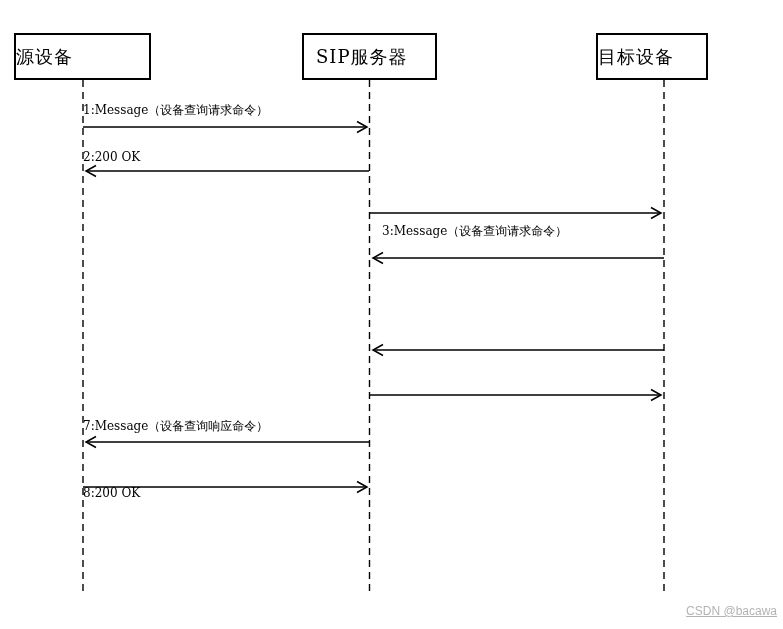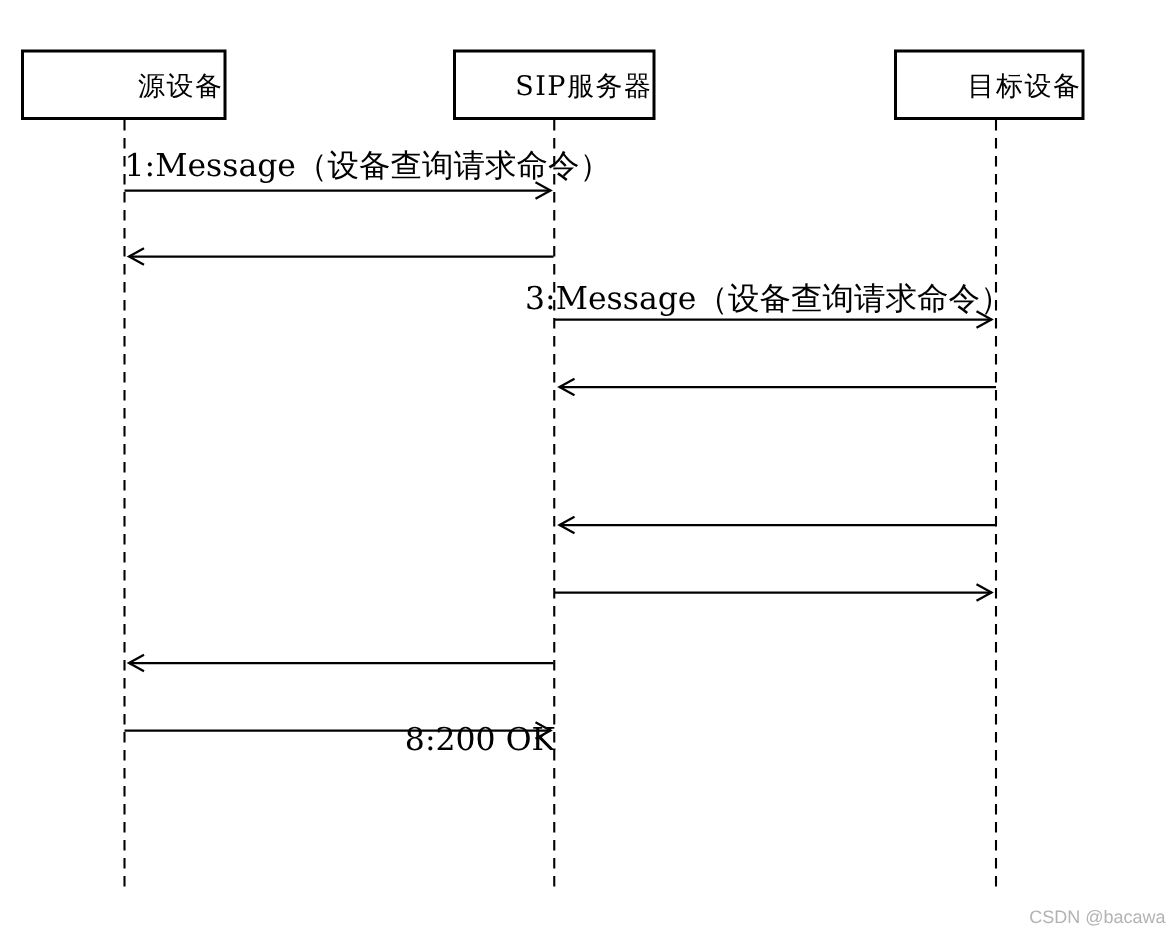--- a/index.html
+++ b/index.html
@@ -17,55 +17,56 @@
   }
   .actor-box {
     position: absolute;
     top: 33px;
     height: 47px;
     border: 2.5px solid #000000;
     background: #ffffff;
     box-sizing: border-box;
     display: flex;
     align-items: center;
-    justify-content: flex-end;
+    justify-content: flex-start;
     font-size: 18px;
     color: #000000;
     letter-spacing: 1px;
     z-index: 2;
   }
   .actor-box.source { left: 14px; width: 137px; }
-  .actor-box.server { left: 302px; width: 135px; }
-  .actor-box.target { left: 596px; width: 127px; }
+  .actor-box.server { left: 302px; width: 135px; padding-left: 12px; }
+  .actor-box.target { left: 596px; width: 112px; }
   .diagram-svg {
     position: absolute;
     left: 0;
     top: 0;
     z-index: 1;
   }
   .msg-label {
     position: absolute;
     height: 20px;
     line-height: 20px;
-    text-align: right;
-    font-size: 21px;
+    text-align: left;
+    font-size: 12px;
     color: #000000;
     white-space: nowrap;
     z-index: 2;
   }
   .msg-label.left-span { left: 83px; width: 287px; }
-  .msg-label.right-span { left: 350px; width: 294px; }
+  .msg-label.right-span { left: 382px; width: 294px; margin-top: 32px; }
   .watermark {
     position: absolute;
     right: 6px;
     top: 604px;
     font-family: "Liberation Sans", "DejaVu Sans", sans-serif;
     font-size: 12px;
     color: #b3b3b3;
     z-index: 2;
+    text-decoration: underline;
   }
 </style>
 </head>
 <body>
 
 <div class="canvas">
 
   <div class="actor-box source">
     <span>源设备</span>
   </div>
@@ -91,18 +92,20 @@
     <line x1="369" y1="171" x2="86" y2="171" stroke="#000000" stroke-width="1.5" marker-end="url(#arrowhead)"></line>
     <line x1="370" y1="213" x2="661" y2="213" stroke="#000000" stroke-width="1.5" marker-end="url(#arrowhead)"></line>
     <line x1="664" y1="258" x2="373" y2="258" stroke="#000000" stroke-width="1.5" marker-end="url(#arrowhead)"></line>
     <line x1="664" y1="350" x2="373" y2="350" stroke="#000000" stroke-width="1.5" marker-end="url(#arrowhead)"></line>
     <line x1="370" y1="395" x2="661" y2="395" stroke="#000000" stroke-width="1.5" marker-end="url(#arrowhead)"></line>
     <line x1="369" y1="442" x2="86" y2="442" stroke="#000000" stroke-width="1.5" marker-end="url(#arrowhead)"></line>
     <line x1="83" y1="487" x2="367" y2="487" stroke="#000000" stroke-width="1.5" marker-end="url(#arrowhead)"></line>
   </svg>
 
   <div class="msg-label left-span" style="top:100px">1:Message（设备查询请求命令）</div>
+  <div class="msg-label left-span" style="top:147px">2:200 OK</div>
   <div class="msg-label right-span" style="top:189px">3:Message（设备查询请求命令）</div>
+  <div class="msg-label left-span" style="top:416px">7:Message（设备查询响应命令）</div>
   <div class="msg-label left-span" style="top:483px">8:200 OK</div>
 
   <div class="watermark">CSDN @bacawa</div>
 
 </div>
 
 </body></html>

